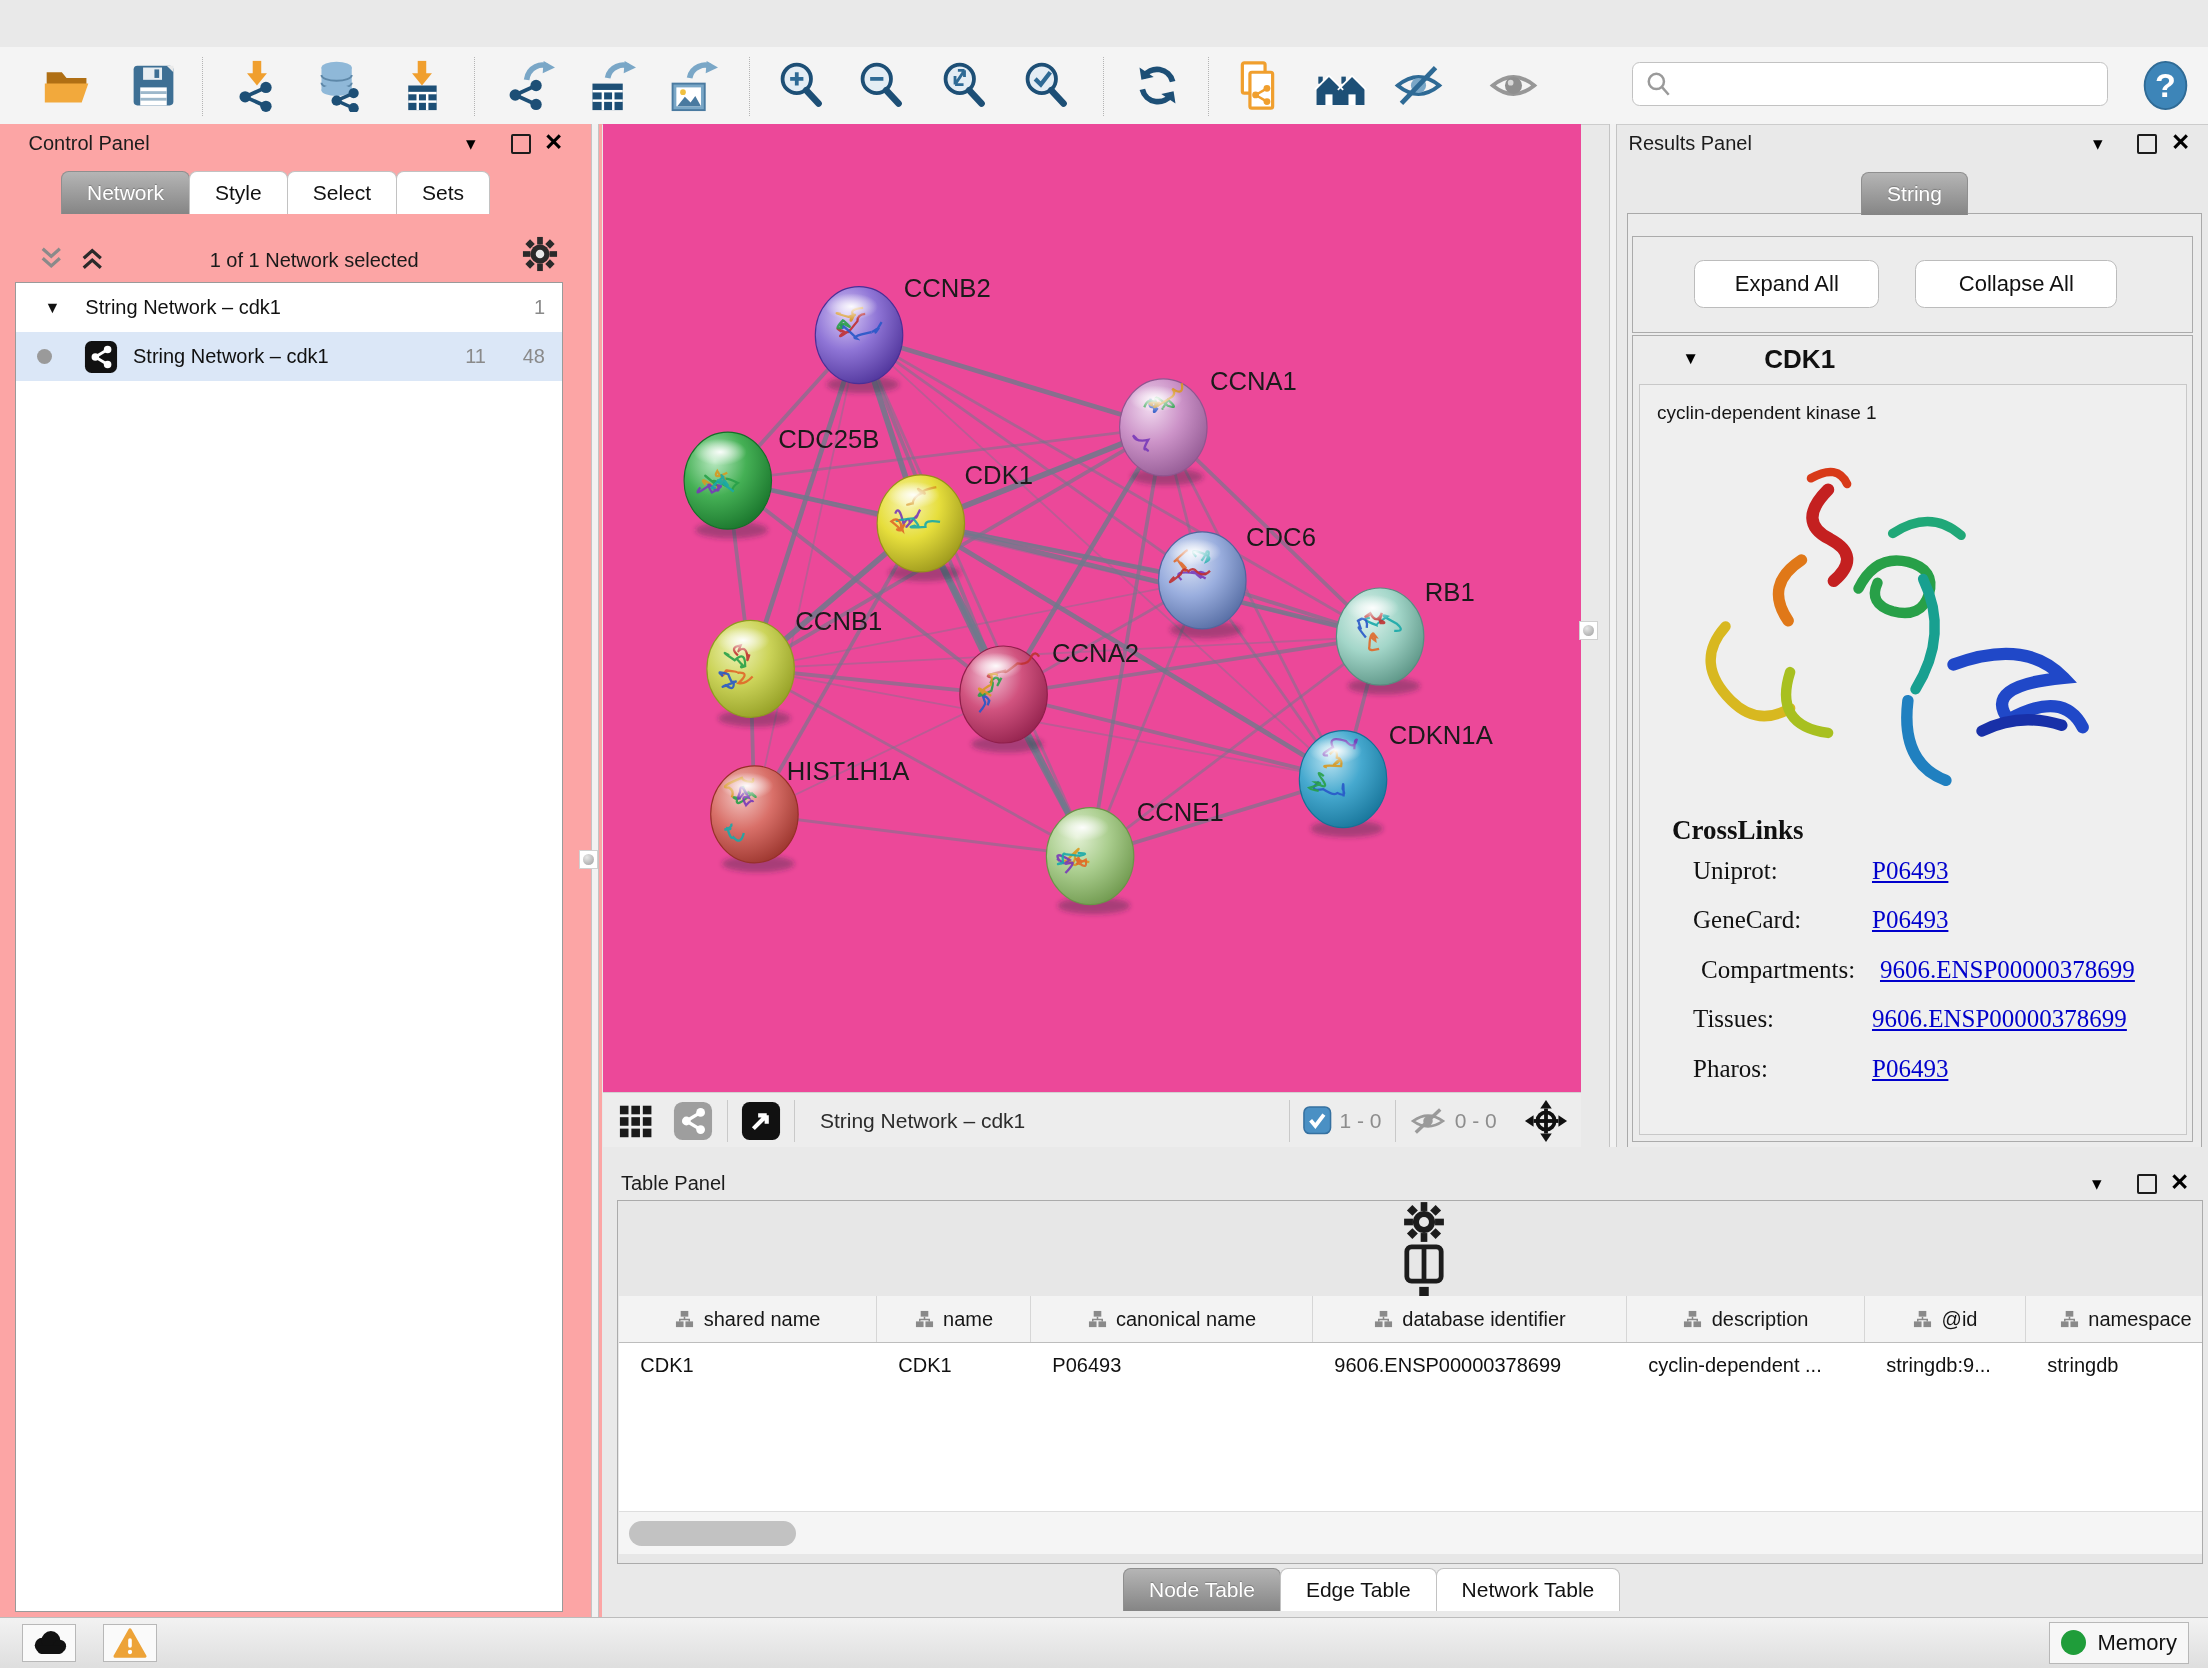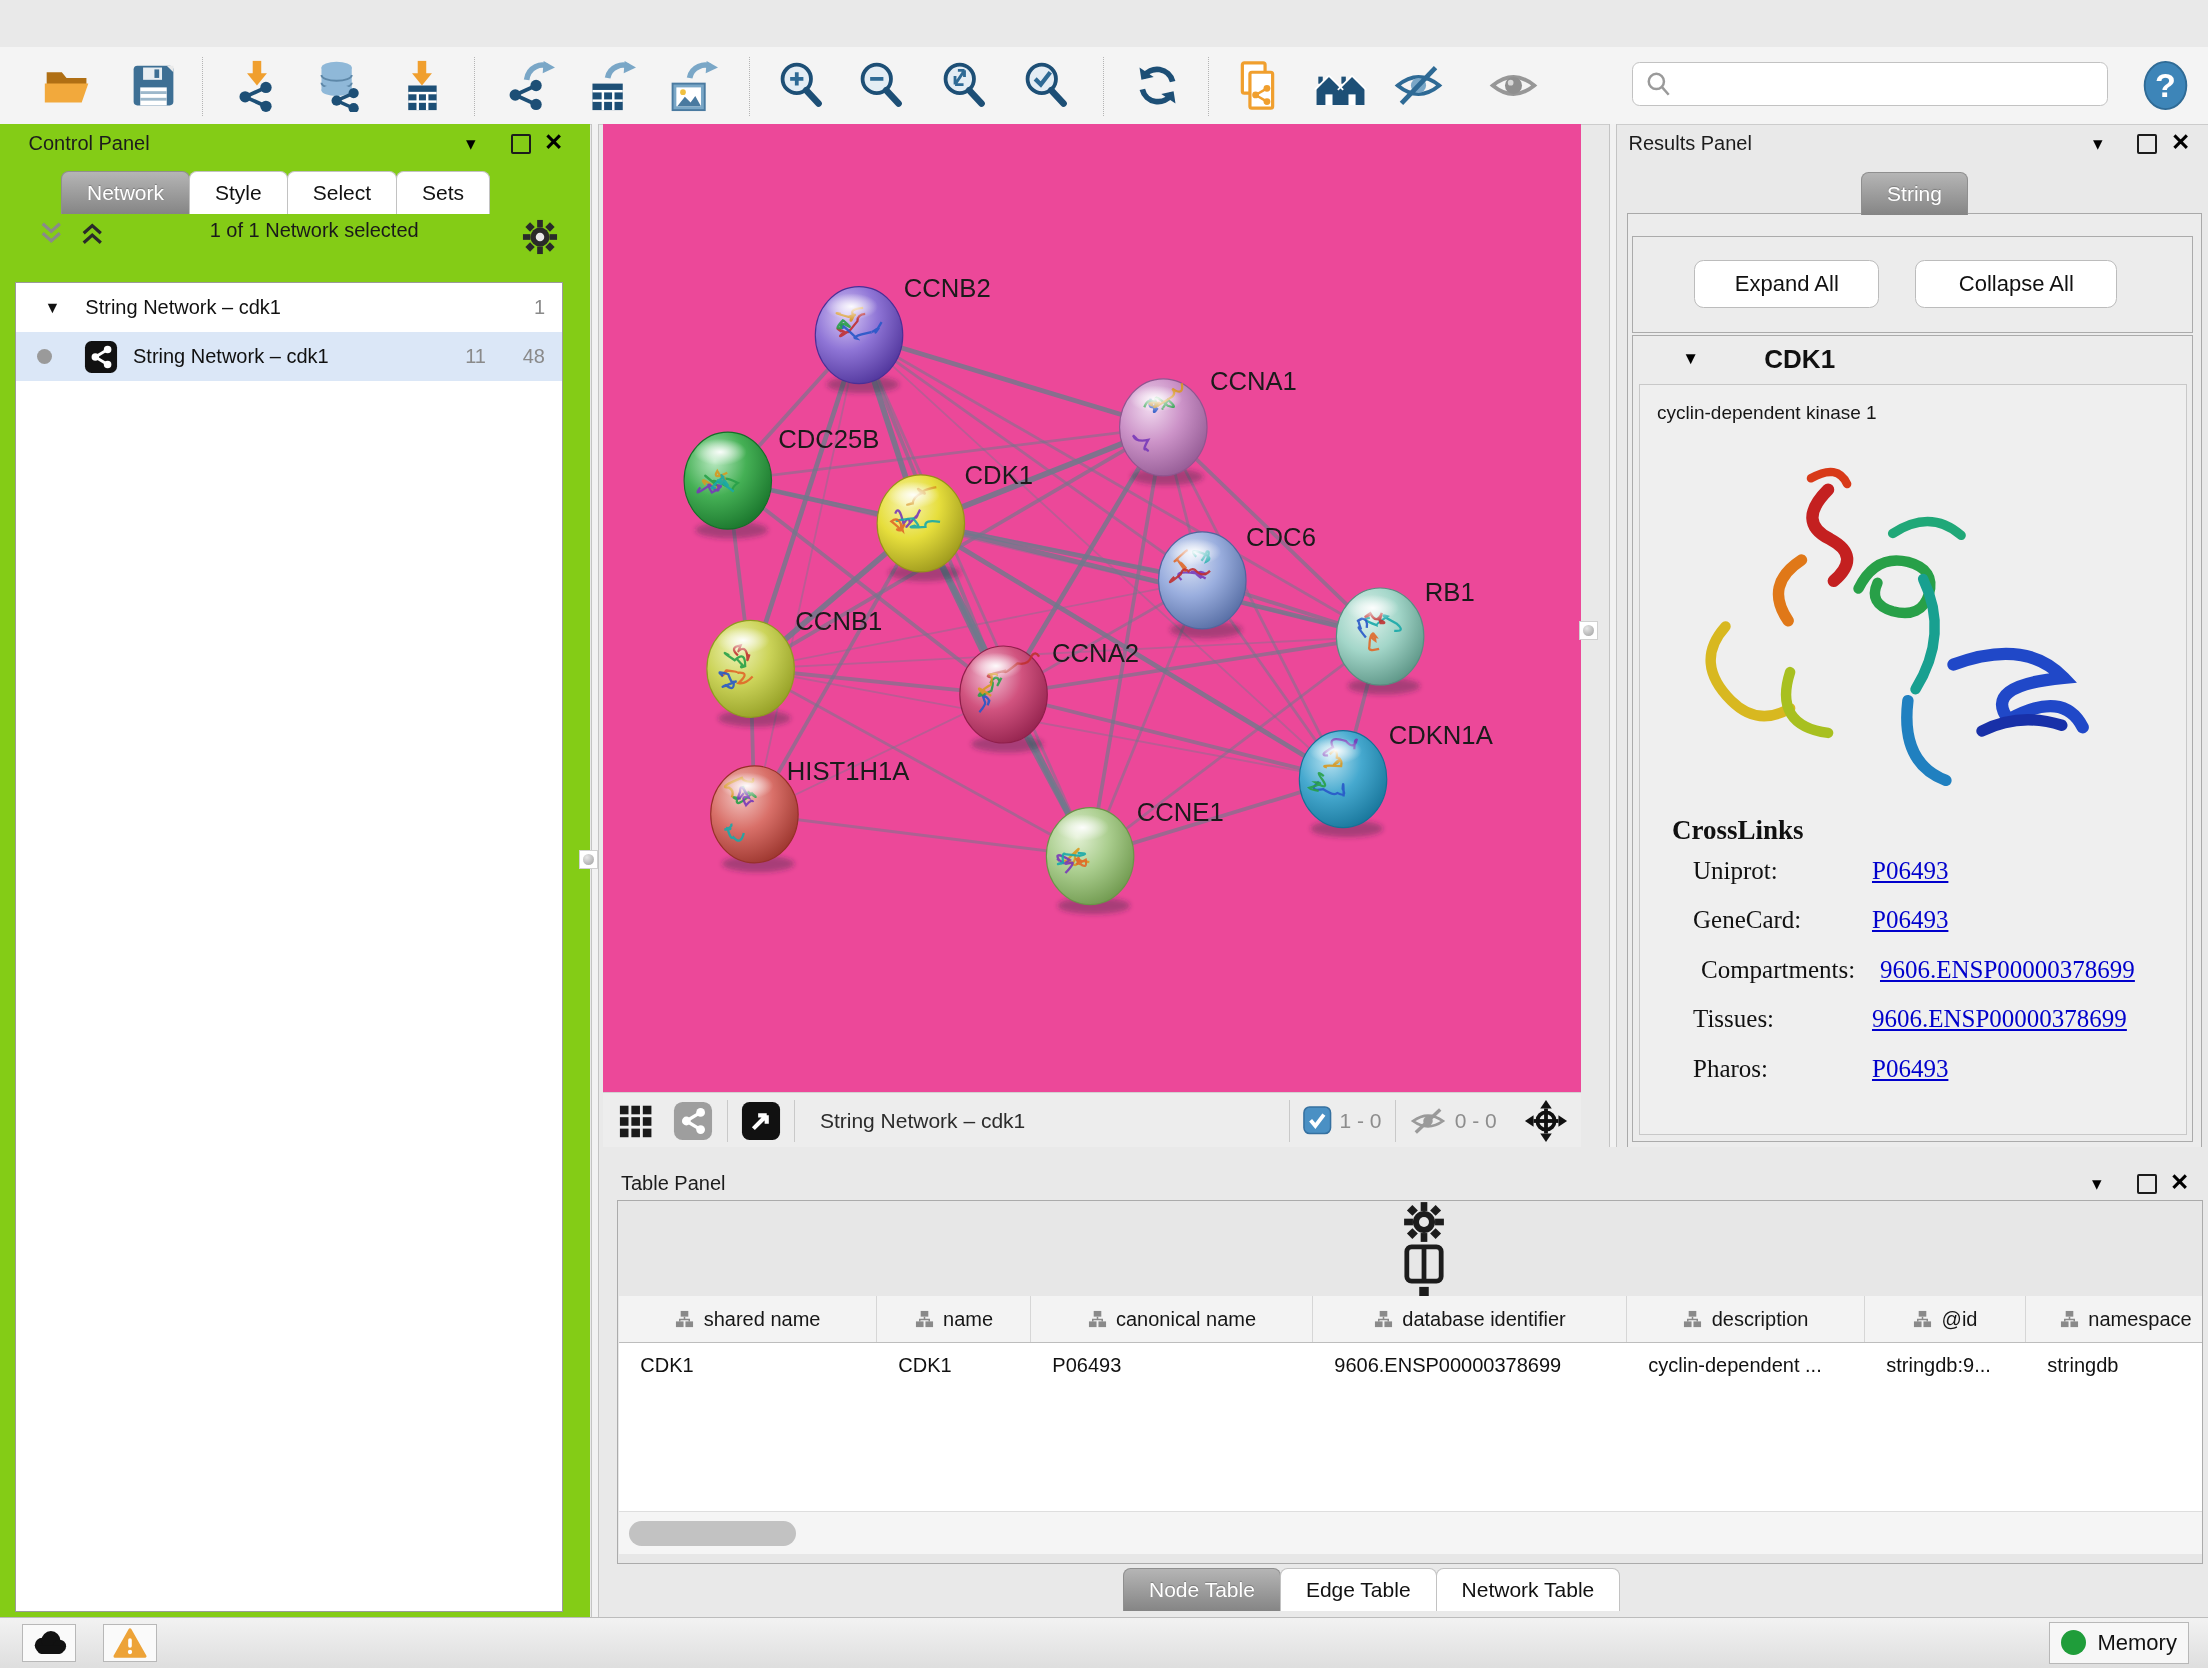--- a/index.html
+++ b/index.html
@@ -22,23 +22,23 @@
   
   .pnl-title{font-size:20px;color:#1c1c1c;}
   .sq{display:inline-block;width:16px;height:16px;border:2.4px solid #1c1c1c;border-radius:1.9px;}
   .xx{font-weight:bold;font-size:23px;}
 
   
   .tab{display:inline-block;box-sizing:border-box;height:43px;line-height:41px;padding:0 25px;font-size:21px;background:#ffffff;border:1px solid #c2c2c2;border-bottom:none;border-radius:7.6px 7.6px 0 0;color:#111;margin-right:-1px;}
   .tab.active{background:linear-gradient(#b5b5b5,#858585);color:#fff;text-shadow:0 -1px 1px rgba(0,0,0,.25);border-color:#8f8f8f;}
 
   
-  #control-panel{left:0;top:124px;width:590px;height:1493px;background:#84cc16;}
+  #control-panel{left:0;top:124px;width:590px;height:1493px;background:#fca5a5;padding-left:12px;}
   #cp-tabs{left:61px;top:47px;}
-  #cp-sub{left:9.5px;top:95px;width:569px;height:53px;display:flex;align-items:flex-start;}
+  #cp-sub{left:9.5px;top:95px;width:569px;height:53px;display:flex;align-items:flex-end;}
   #cp-list{left:15px;top:158px;width:546px;height:1328px;background:#ffffff;border:1px solid #9a9a9a;}
   .tree-row{position:relative;height:49px;display:flex;align-items:center;font-size:20px;color:#111;}
   .tree-row.selected{background:#dbe7f7;}
   .cnt{color:#8a8a8a;}
 
   
   #canvas{left:603px;top:124px;width:978px;height:968px;background:#ec4899;}
   #view-toolbar{left:603px;top:1092px;width:978px;height:55px;background:#ededed;border-top:1px solid #d2d2d2;border-bottom:1px solid #c6c6c6;display:flex;align-items:center;}
   .vt-sep{width:0;height:42px;border-left:1px solid #c9c9c9;margin:0 13.3px;}
   .vt-txt{font-size:21px;color:#2c2c2c;}

